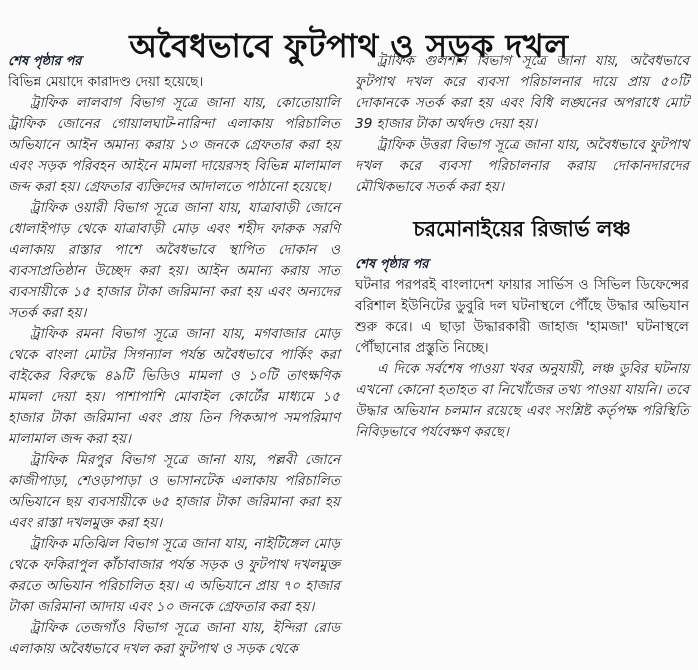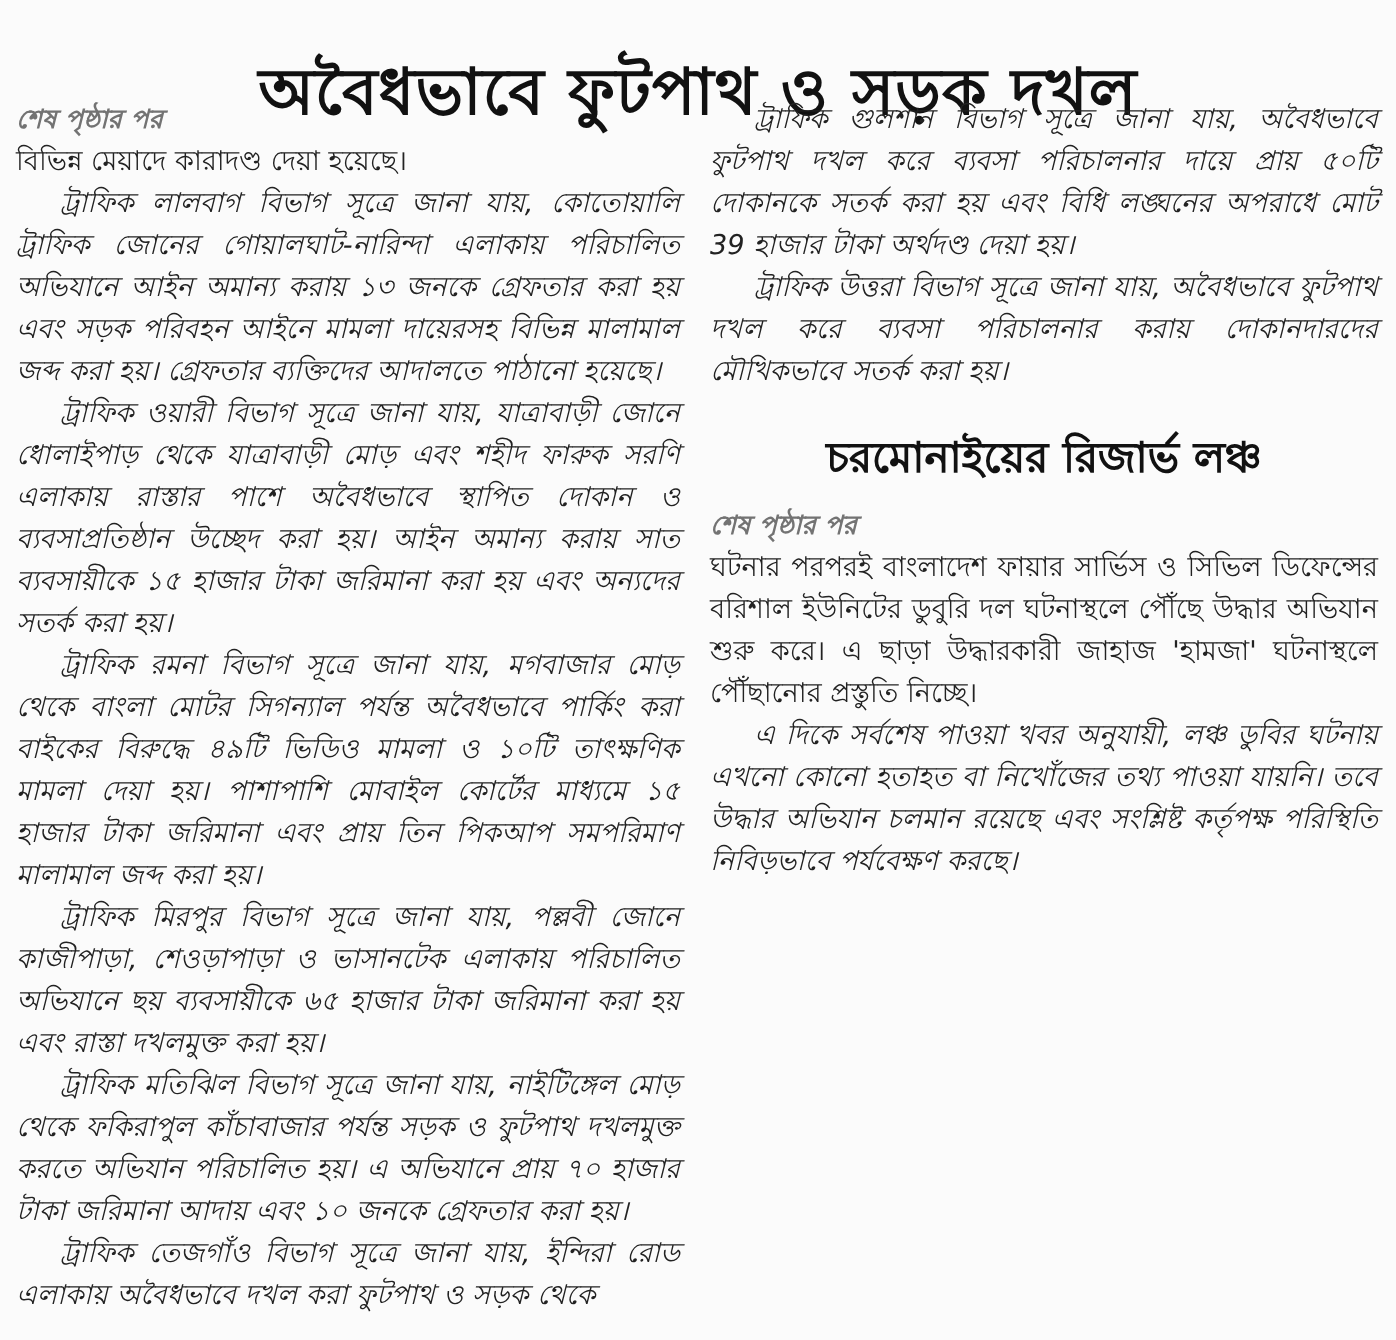--- a/index.html
+++ b/index.html
@@ -16,21 +16,21 @@
   }
   .col {
     position: absolute; top: 50px;
     font-size: 13.6px; line-height: 21px; text-align: justify;
     color: #222;
   }
   .col.left { left: 8px; width: 332px; }
   .col.right { left: 355px; width: 334px; }
   .kicker {
     font-style: italic; font-weight: bold; font-size: 13px;
-    line-height: 21px; display: block; color: #737373;
+    line-height: 21px; display: block; color: #0f172a;
   }
   p { margin: 0; }
   p.indent { text-indent: 22px; font-style: italic; }
   .headline-sub {
     font-size: 21px; font-weight: bold; line-height: 40px;
     text-align: center; margin: 12px 0 4px 0; color: #111;
   }
 </style>
 </head>
 <body>

